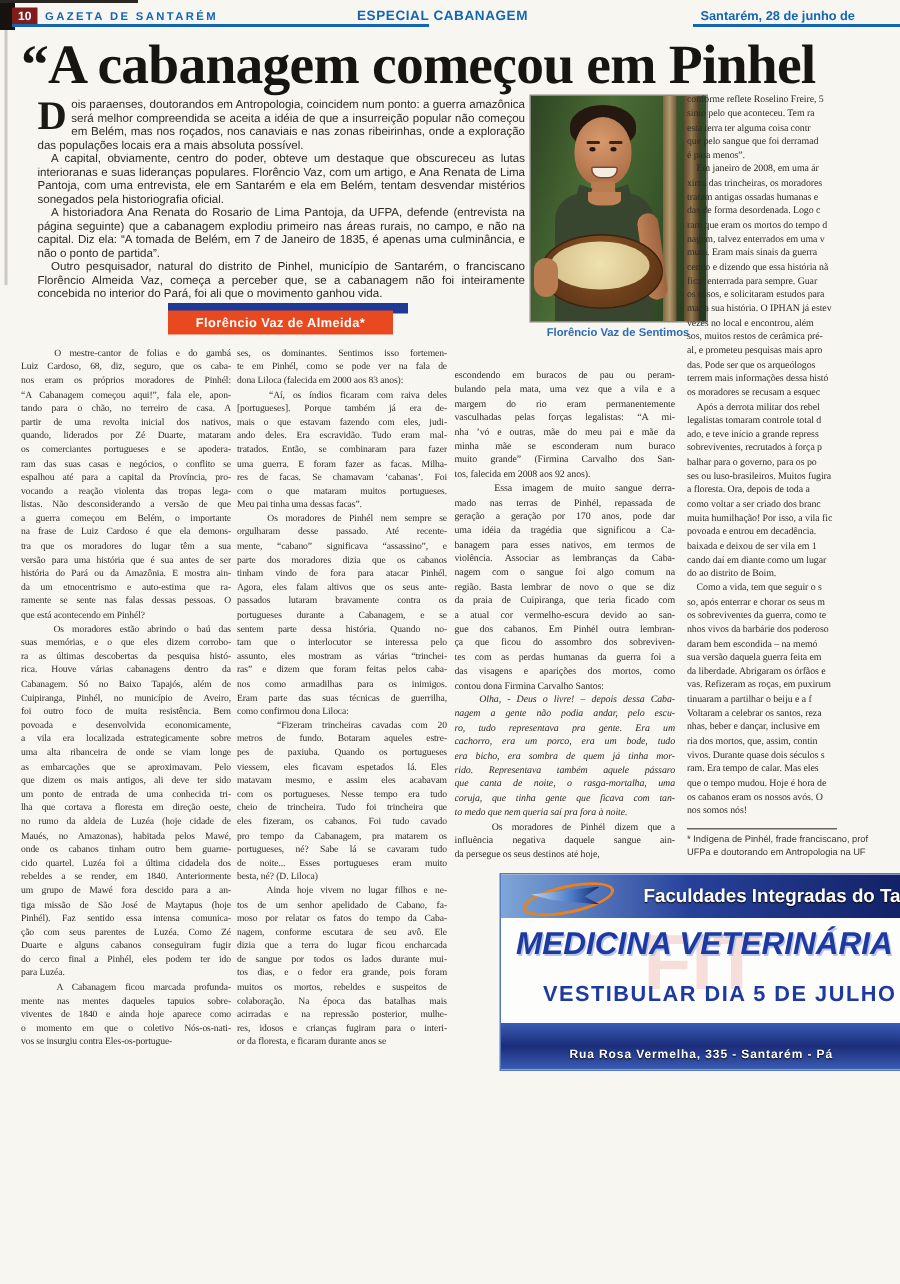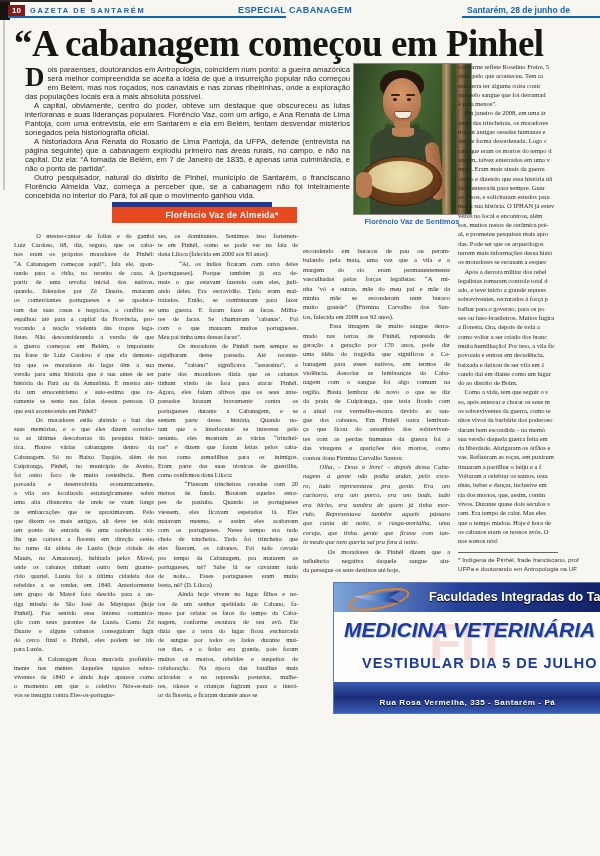--- a/index.html
+++ b/index.html
@@ -57,21 +57,21 @@
         background:radial-gradient(circle at 50% 30%,#8a5527,#5e3617 80%);border:1px solid #3c2410;}
   .bowlin{left:13px;top:97px;width:66px;height:32px;border-radius:50%;
         background:radial-gradient(circle at 50% 45%,#efe2b0,#d8c48e 80%);}
   .hand{left:2px;top:108px;width:16px;height:26px;background:#b97c51;border-radius:8px;}
   #photo-caption{left:353px;top:217px;width:118px;text-align:center;color:#2d6cb5;
         font-family:"Liberation Sans",sans-serif;font-weight:bold;font-size:7.5px;}
   
   #subhead-bar{left:112px;top:202px;width:160px;height:7px;background:#1e3a96;}
   #subhead{left:112px;top:207px;width:150px;height:16px;background:#e8491f;color:#fff;
         font-family:"Liberation Sans",sans-serif;font-weight:bold;font-size:8.5px;
-        line-height:16px;text-align:center;letter-spacing:.3px;padding-left:35px;}
+        line-height:16px;text-align:center;letter-spacing:.3px;}
   
   .bcol{position:absolute;}
   .tl{text-align:justify;text-align-last:justify;overflow:hidden;}
   .tl.flush{text-align-last:left;}
   .tl.it{font-style:italic;}
   #col1{left:14px;top:231px;width:140px;font-size:6.4px;letter-spacing:-.06px;}
   #col1 .tl{line-height:9.2px;height:9.2px;}
   #col2{left:158px;top:231px;width:140px;font-size:6.4px;letter-spacing:-.06px;}
   #col2 .tl{line-height:9.2px;height:9.2px;}
   #col3{left:303px;top:246px;width:147px;font-size:6.6px;letter-spacing:-.06px;}

